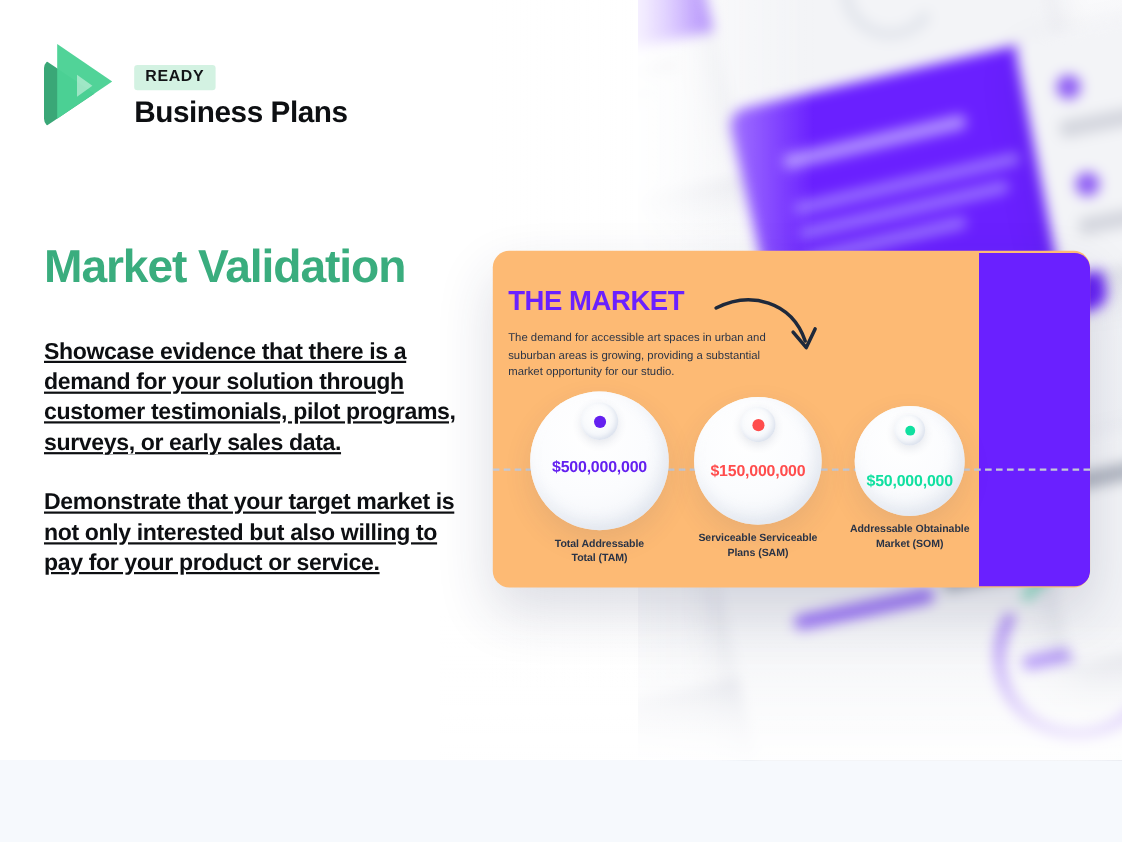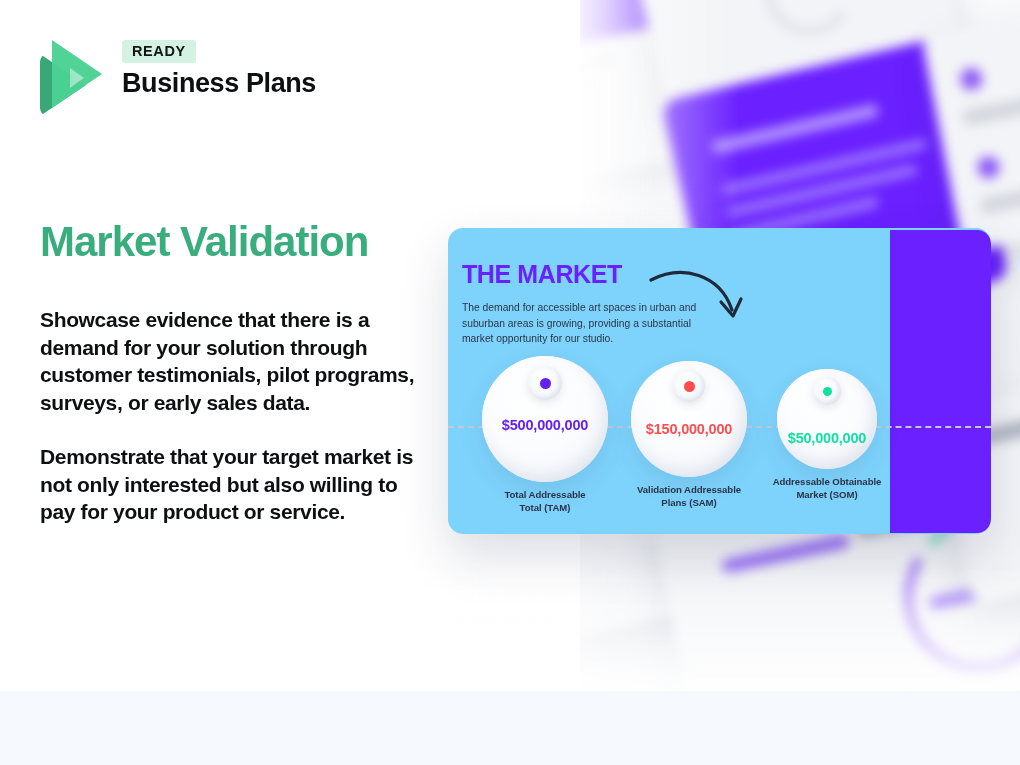--- a/index.html
+++ b/index.html
@@ -49,21 +49,21 @@
     background:linear-gradient(to right,#ffffff 0%,rgba(255,255,255,.55) 38%,rgba(255,255,255,0) 100%);
     pointer-events:none;
   }
   .fade-bottom{
     position:absolute; left:400px; top:560px; width:620px; height:131px;
     background:linear-gradient(to bottom,rgba(255,255,255,0) 0%,rgba(255,255,255,.55) 55%,rgba(255,255,255,.92) 100%);
     pointer-events:none;
   }
 
   
-  .logo-row{ position:absolute; left:40px; top:40px; display:flex; align-items:flex-start; gap:16px; }
+  .logo-row{ position:absolute; left:40px; top:40px; display:flex; align-items:flex-end; gap:16px; }
   .logo-mark{ position:relative; width:66px; height:78px; }
   .tri-back{
     position:absolute; left:0; top:14px; width:0; height:0;
     border-left:46px solid #3aa777;
     border-top:31px solid transparent;
     border-bottom:31px solid transparent;
     border-radius:8px;
     filter:drop-shadow(0 0 0 rgba(0,0,0,0));
   }
   .tri-front{
@@ -87,28 +87,28 @@
   }
   .brand-name{ font-size:27px; font-weight:700; color:#0d0f12; letter-spacing:-.4px; }
 
   .headline{
     position:absolute; left:40px; top:218px;
     font-size:42px; font-weight:700; color:#3aad7e; letter-spacing:-1px;
   }
   .body-copy{ position:absolute; left:40px; top:306px; width:375px; }
   .body-copy p{
     font-size:21px; line-height:27.5px; font-weight:700;
-    color:#0d0f12; letter-spacing:-.35px;
+    color:#0d0f12; letter-spacing:-.35px;text-decoration:underline;
   }
   .body-copy p + p{ margin-top:27px; }
 
   
   .slide-card{
     position:absolute; left:448px; top:228px; width:543px; height:306px;
-    background:#7dd3fc; border-radius:15px;
+    background:#fdba74; border-radius:15px;
     box-shadow:0 22px 50px rgba(35,45,85,.16);
     overflow:hidden;
   }
   .purple-panel{
     position:absolute; right:0; top:2px; width:101px; height:303px;
     background:#6a20ff; border-radius:0 14px 14px 0;
   }
   .card-title{
     position:absolute; left:14px; top:32px;
     font-size:25px; font-weight:700; color:#6a20ff; letter-spacing:-.4px;
@@ -270,21 +270,21 @@
       </div>
 
       <div class="circle-item">
         <div class="bubble b2">
           <div class="knob k2">
             <span class="dot" style="background:#ff4d4d;"></span>
           </div>
           <div class="amount a2" style="color:#ff4d4d;text-align:center;">$150,000,000</div>
         </div>
         <div class="circle-label">
-          <span>Validation Addressable</span><br>
+          <span>Serviceable Serviceable</span><br>
           <span>Plans (SAM)</span>
         </div>
       </div>
 
       <div class="circle-item">
         <div class="bubble b3">
           <div class="knob k3">
             <span class="dot small" style="background:#10e0a0;"></span>
           </div>
           <div class="amount a3" style="color:#10e0a0;">$50,000,000</div>

